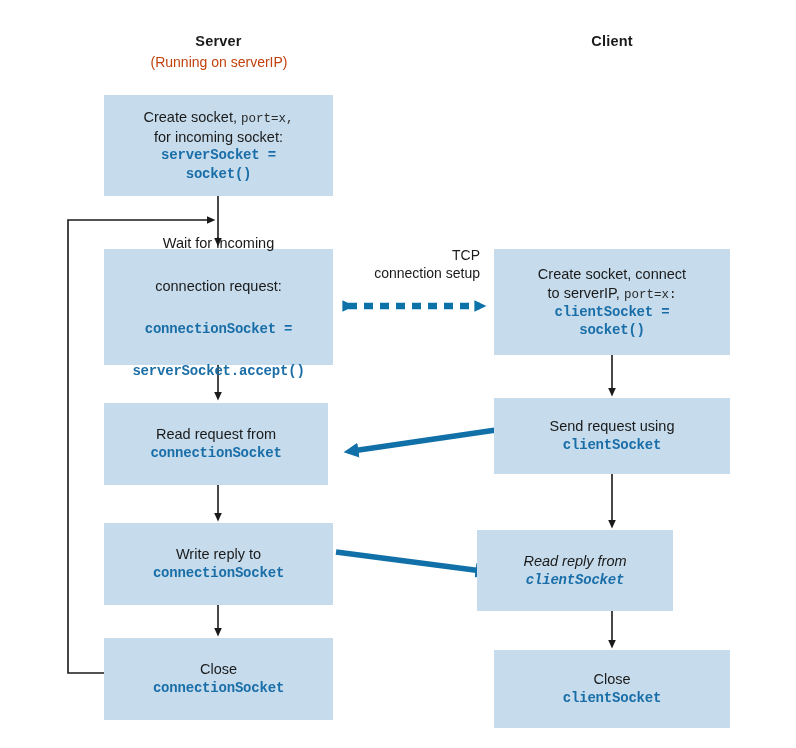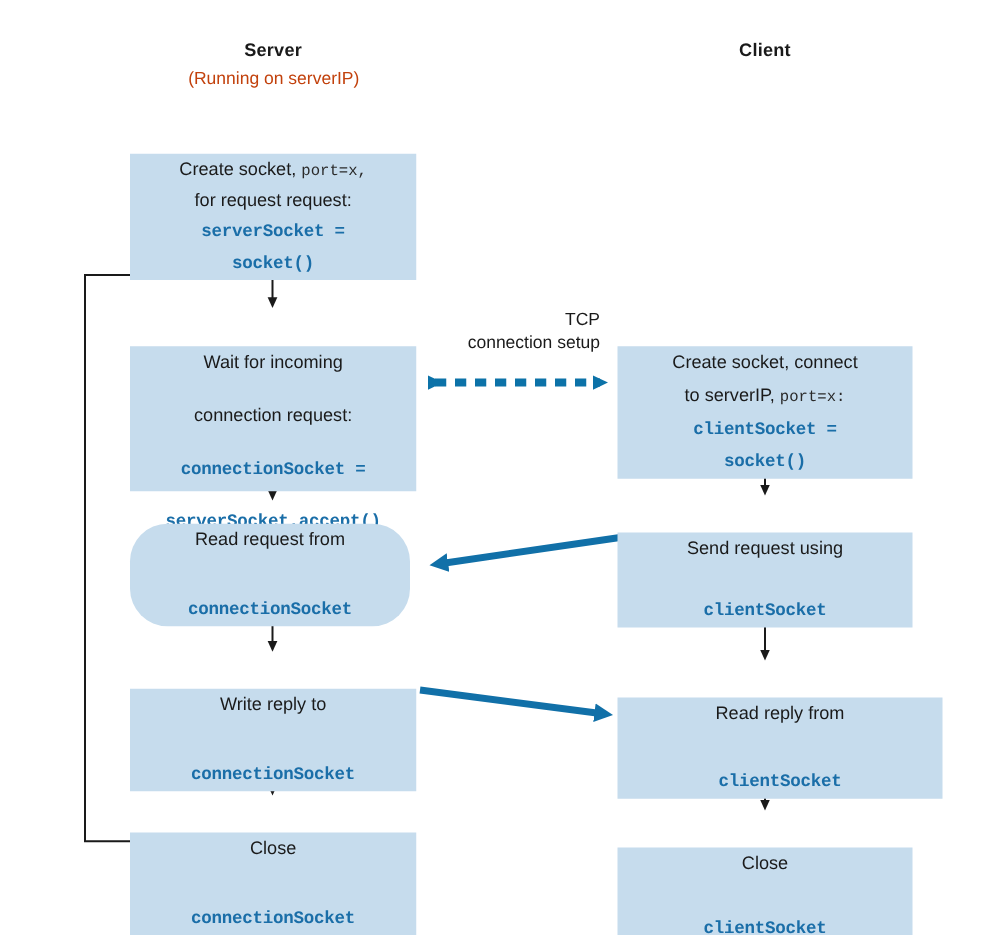--- a/index.html
+++ b/index.html
@@ -29,25 +29,24 @@
     font-size:14px;
     color:#c2410c;
   }
 
   .node{
     position:absolute;
     background:#c6dced;
     display:flex;
     flex-direction:column;
     align-items:center;
-    justify-content:space-between;
+    justify-content:center;
     text-align:center;
     box-sizing:border-box;
     padding:4px 6px;
-    margin-top:28px;
   }
   .node .ln{
     display:block;
     line-height:1.30;
     font-size:14.5px;
     color:#1a1a1a;
     white-space:nowrap;
   }
   .node .ln.code{
     font-family:"Liberation Mono","DejaVu Sans Mono",monospace;
@@ -138,33 +137,33 @@
     </g>
   </svg>
 
   <div class="edge-label" style="left:348px;top:247px;width:132px;">
     <span>TCP</span><br>
     <span>connection setup</span>
   </div>
 
   <div class="node" style="left:104px;top:95px;width:229px;height:101px;">
     <span class="ln"><span>Create socket, </span><span class="mono">port=x,</span></span>
-    <span class="ln">for request request:</span>
+    <span class="ln">for incoming socket:</span>
     <span class="ln code">serverSocket =</span>
     <span class="ln code">socket()</span>
   </div>
 
   <div class="node" style="left:104px;top:249px;width:229px;height:116px;gap:24px;">
     <span class="ln">Wait for incoming</span>
     <span class="ln">connection request:</span>
     <span class="ln code">connectionSocket =</span>
     <span class="ln code">serverSocket.accept()</span>
   </div>
 
-  <div class="node" style="left:104px;top:391px;width:224px;height:82px;border-radius:30px;">
+  <div class="node" style="left:104px;top:403px;width:224px;height:82px;">
     <span class="ln">Read request from</span>
     <span class="ln code">connectionSocket</span>
   </div>
 
   <div class="node" style="left:104px;top:523px;width:229px;height:82px;">
     <span class="ln">Write reply to</span>
     <span class="ln code">connectionSocket</span>
   </div>
 
   <div class="node" style="left:104px;top:638px;width:229px;height:82px;">
@@ -177,21 +176,21 @@
     <span class="ln"><span>to serverIP, </span><span class="mono">port=x:</span></span>
     <span class="ln code">clientSocket =</span>
     <span class="ln code">socket()</span>
   </div>
 
   <div class="node" style="left:494px;top:398px;width:236px;height:76px;">
     <span class="ln">Send request using</span>
     <span class="ln code">clientSocket</span>
   </div>
 
-  <div class="node" style="left:494px;top:530px;width:260px;height:81px;">
+  <div class="node" style="left:477px;top:530px;width:196px;height:81px;font-style:italic;">
     <span class="ln">Read reply from</span>
     <span class="ln code">clientSocket</span>
   </div>
 
   <div class="node" style="left:494px;top:650px;width:236px;height:78px;">
     <span class="ln">Close</span>
     <span class="ln code">clientSocket</span>
   </div>
 
 </div>

